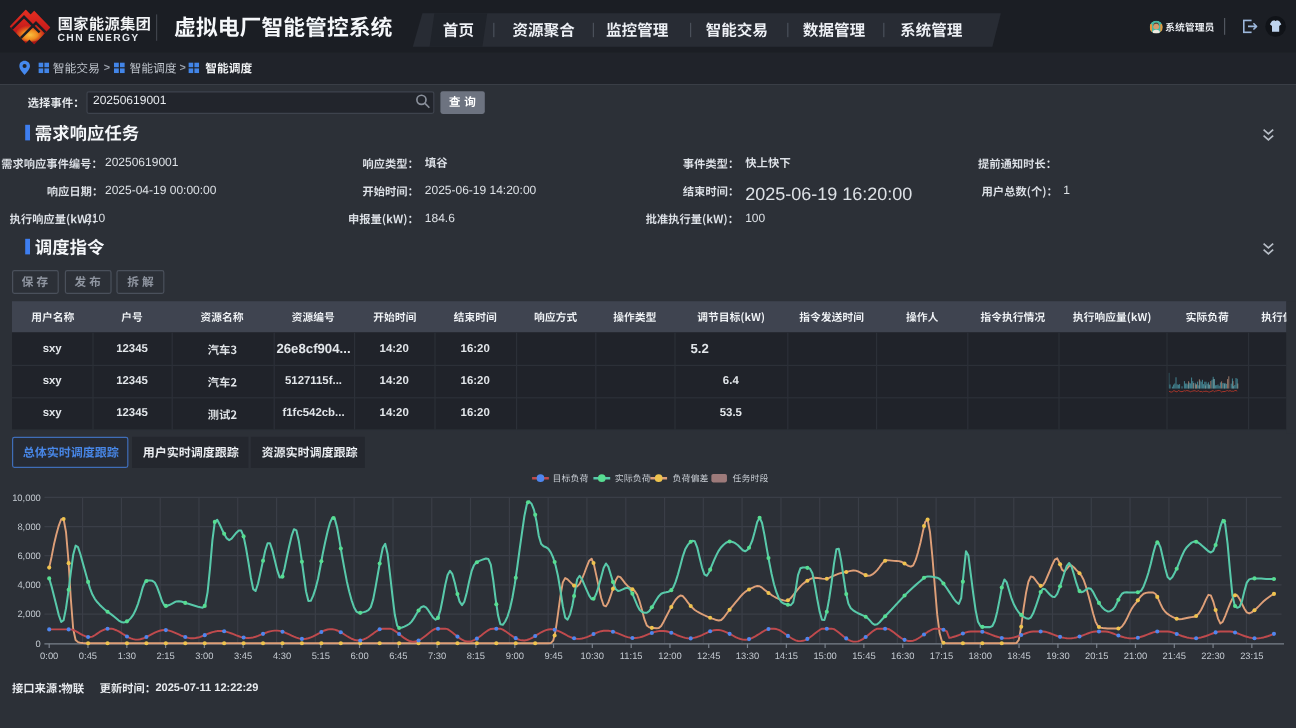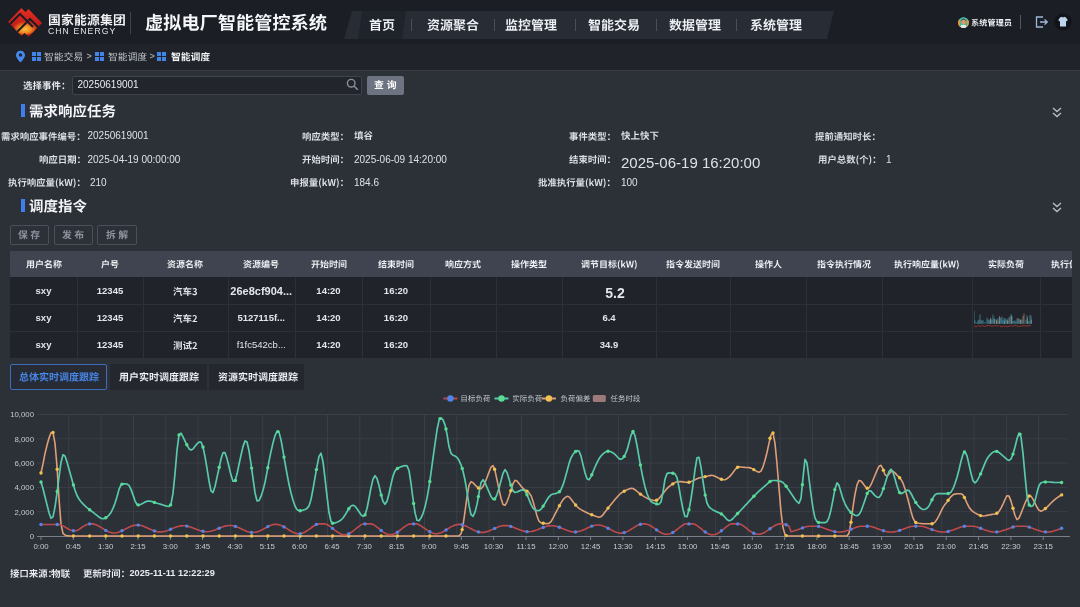--- a/index.html
+++ b/index.html
@@ -31,21 +31,21 @@
     <svg style="position:absolute;left:48.0px;top:10.7px;overflow:visible" width="78" height="17">
       <g fill="#f2f4f6" transform="translate(0,13.57) scale(0.012800,-0.012800)">
         <use href="#gb0" x="0.0"></use>
         <use href="#gb1" x="1015.6"></use>
         <use href="#gb2" x="2031.2"></use>
         <use href="#gb3" x="3046.9"></use>
         <use href="#gb4" x="4062.5"></use>
         <use href="#gb5" x="5078.1"></use>
       </g>
     </svg>
-    <div style="position:absolute;left:48px;top:25.7px;font-size:8.6px;font-weight:normal;letter-spacing:1.1px;color:#e3e7ec">CHN ENERGY</div>
+    <div style="position:absolute;left:48px;top:25.7px;font-size:8.6px;font-weight:bold;letter-spacing:1.1px;color:#e3e7ec">CHN ENERGY</div>
     <div style="position:absolute;left:130px;top:12px;width:1px;height:22px;background:#3f434b"></div>
     <svg style="position:absolute;left:145.0px;top:9.5px;overflow:visible" width="182" height="25">
       <g fill="#f5f7fa" transform="translate(0,19.29) scale(0.018200,-0.018200)">
         <use href="#gb6" x="0.0"></use>
         <use href="#gb7" x="1000.0"></use>
         <use href="#gb8" x="2000.0"></use>
         <use href="#gb9" x="3000.0"></use>
         <use href="#gb10" x="4000.0"></use>
         <use href="#gb2" x="5000.0"></use>
         <use href="#gb11" x="6000.0"></use>
@@ -338,22 +338,22 @@
         <use href="#gb73" x="4000.0"></use>
         <use href="#gb68" x="5000.0"></use>
         <use href="#gb74" x="5378.0"></use>
         <use href="#gb75" x="5982.0"></use>
         <use href="#gb70" x="6897.0"></use>
         <use href="#gb39" x="7275.0"></use>
       </g>
     </svg>
     <div style="position:absolute;left:87.5px;top:131px;font-size:10px;line-height:1;color:#dde1e6">20250619001</div>
     <div style="position:absolute;left:87.5px;top:154.5px;font-size:10px;line-height:1;color:#dde1e6">2025-04-19 00:00:00</div>
-    <div style="position:absolute;left:90px;top:177.5px;font-size:10px;line-height:1;color:#dde1e6">210</div>
-    <div style="position:absolute;left:354px;top:154.5px;font-size:10px;line-height:1;color:#dde1e6">2025-06-09 14:20:00</div>
+    <div style="position:absolute;left:71px;top:177.5px;font-size:10px;line-height:1;color:#dde1e6">210</div>
+    <div style="position:absolute;left:354px;top:154.5px;font-size:10px;line-height:1;color:#dde1e6">2025-06-19 14:20:00</div>
     <div style="position:absolute;left:354px;top:177.5px;font-size:10px;line-height:1;color:#dde1e6">184.6</div>
     <div style="position:absolute;left:621px;top:154.5px;font-size:15px;line-height:1;color:#dde1e6">2025-06-19 16:20:00</div>
     <div style="position:absolute;left:621px;top:177.5px;font-size:10px;line-height:1;color:#dde1e6">100</div>
     <div style="position:absolute;left:886px;top:154.5px;font-size:10px;line-height:1;color:#dde1e6">1</div>
     <svg style="position:absolute;left:354.0px;top:129.4px;overflow:visible" width="19" height="13">
       <g fill="#dde1e7" transform="translate(0,10.07) scale(0.009500,-0.009500)">
         <use href="#gb80" x="0.0"></use>
         <use href="#gb81" x="1000.0"></use>
       </g>
     </svg>
@@ -555,21 +555,21 @@
     <svg style="position:absolute;left:172.9px;top:284.5px;overflow:visible" width="25" height="13">
       <g fill="#e2e6ea" transform="translate(0,10.07) scale(0.009500,-0.009500)">
         <use href="#gb112" x="0.0"></use>
         <use href="#gb113" x="1000.0"></use>
         <use href="#gb114" x="2000.0"></use>
       </g>
     </svg>
     <div style="position:absolute;left:227.5px;top:286.2px;width:67.5px;text-align:center;font-size:11px;line-height:1;font-weight:bold;color:#e2e6ea">26e8cf904...</div>
     <div style="position:absolute;left:295px;top:286.2px;width:67px;text-align:center;font-size:9.5px;line-height:1;font-weight:bold;color:#e2e6ea">14:20</div>
     <div style="position:absolute;left:362px;top:286.2px;width:68px;text-align:center;font-size:9.5px;line-height:1;font-weight:bold;color:#e2e6ea">16:20</div>
-    <div style="position:absolute;left:568px;top:286.2px;width:94px;text-align:center;font-size:14px;line-height:1;font-weight:bold;color:#e2e6ea">5.2</div>
+    <div style="position:absolute;left:536px;top:286.2px;width:94px;text-align:center;font-size:11px;line-height:1;font-weight:bold;color:#e2e6ea">5.2</div>
     <div style="position:absolute;left:10px;top:313.2px;width:67px;text-align:center;font-size:9.5px;line-height:1;font-weight:bold;color:#e2e6ea">sxy</div>
     <div style="position:absolute;left:77px;top:313.2px;width:66px;text-align:center;font-size:9.5px;line-height:1;font-weight:bold;color:#e2e6ea">12345</div>
     <svg style="position:absolute;left:172.9px;top:311.5px;overflow:visible" width="25" height="13">
       <g fill="#e2e6ea" transform="translate(0,10.07) scale(0.009500,-0.009500)">
         <use href="#gb112" x="0.0"></use>
         <use href="#gb113" x="1000.0"></use>
         <use href="#gb115" x="2000.0"></use>
       </g>
     </svg>
     <div style="position:absolute;left:227.5px;top:313.2px;width:67.5px;text-align:center;font-size:9.5px;line-height:1;font-weight:bold;color:#e2e6ea">5127115f...</div>
@@ -578,24 +578,24 @@
     <div style="position:absolute;left:562px;top:313.2px;width:94px;text-align:center;font-size:9.5px;line-height:1;font-weight:bold;color:#e2e6ea">6.4</div>
     <div style="position:absolute;left:10px;top:340.2px;width:67px;text-align:center;font-size:9.5px;line-height:1;font-weight:bold;color:#e2e6ea">sxy</div>
     <div style="position:absolute;left:77px;top:340.2px;width:66px;text-align:center;font-size:9.5px;line-height:1;font-weight:bold;color:#e2e6ea">12345</div>
     <svg style="position:absolute;left:172.9px;top:338.5px;overflow:visible" width="25" height="13">
       <g fill="#e2e6ea" transform="translate(0,10.07) scale(0.009500,-0.009500)">
         <use href="#gb116" x="0.0"></use>
         <use href="#gb117" x="1000.0"></use>
         <use href="#gb115" x="2000.0"></use>
       </g>
     </svg>
-    <div style="position:absolute;left:227.5px;top:340.2px;width:67.5px;text-align:center;font-size:9.5px;line-height:1;font-weight:normal;color:#e2e6ea">f1fc542cb...</div>
+    <div style="position:absolute;left:227.5px;top:340.2px;width:67.5px;text-align:center;font-size:9.5px;line-height:1;font-weight:bold;color:#e2e6ea">f1fc542cb...</div>
     <div style="position:absolute;left:295px;top:340.2px;width:67px;text-align:center;font-size:9.5px;line-height:1;font-weight:bold;color:#e2e6ea">14:20</div>
     <div style="position:absolute;left:362px;top:340.2px;width:68px;text-align:center;font-size:9.5px;line-height:1;font-weight:bold;color:#e2e6ea">16:20</div>
-    <div style="position:absolute;left:562px;top:340.2px;width:94px;text-align:center;font-size:9.5px;line-height:1;font-weight:bold;color:#e2e6ea">34.9</div>
+    <div style="position:absolute;left:562px;top:340.2px;width:94px;text-align:center;font-size:9.5px;line-height:1;font-weight:bold;color:#e2e6ea">53.5</div>
     <svg class="abs" style="left:974px;top:308px" width="60" height="20" viewBox="0 0 60 20">
       <path d="M16.5 15.8 L16.5 9.7 M20.5 15.8 L20.5 11.2 M22.5 15.8 L22.5 12.3 M23 15.8 L23 12.3 M25.5 15.8 L25.5 8.1 M30.5 15.8 L30.5 13.2 M33.5 15.8 L33.5 12.4 M35 15.8 L35 9.5 M37.5 15.8 L37.5 7.8 M44 15.8 L44 9.8 M46.5 15.8 L46.5 11.9 M49 15.8 L49 7.9 M50 15.8 L50 5.6 M53.5 15.8 L53.5 9.6 M57.5 15.8 L57.5 11.6" stroke="#d8a288" stroke-width="0.55" fill="none"></path>
       <path d="M0 15.8 L0 2.7 M1 15.8 L1 12.4 M3 15.8 L3 14.2 M4 15.8 L4 12.5 M5 15.8 L5 11.6 M6 15.8 L6 6.4 M7 15.8 L7 12.3 M8 15.8 L8 12.6 M9 15.8 L9 12.1 M11 15.8 L11 13.9 M13 15.8 L13 9.6 M14 15.8 L14 11.6 M15 15.8 L15 11.6 M16 15.8 L16 12.4 M17 15.8 L17 10.9 M18 15.8 L18 11.5 M19 15.8 L19 6.6 M20 15.8 L20 9.6 M22 15.8 L22 11.0 M24 15.8 L24 10.0 M25 15.8 L25 13.1 M26 15.8 L26 9.2 M27 15.8 L27 10.1 M28 15.8 L28 8.5 M29 15.8 L29 12.1 M30 15.8 L30 10.1 M31 15.8 L31 10.1 M32 15.8 L32 11.8 M33 15.8 L33 10.6 M34 15.8 L34 12.7 M36 15.8 L36 8.5 M37 15.8 L37 6.0 M38 15.8 L38 7.9 M39 15.8 L39 13.1 M40 15.8 L40 12.9 M41 15.8 L41 12.4 M42 15.8 L42 13.5 M43 15.8 L43 10.7 M45 15.8 L45 11.3 M46 15.8 L46 11.1 M47 15.8 L47 11.4 M48 15.8 L48 11.9 M52 15.8 L52 11.7 M53 15.8 L53 7.4 M54 15.8 L54 13.8 M55 15.8 L55 12.8 M56 15.8 L56 7.0 M57 15.8 L57 7.6" stroke="#55b9c9" stroke-width="0.55" fill="none"></path>
       <path d="M0 17.8 L1 18.5 L2 18.7 L3 18.7 L4 17.5 L5 17.8 L6 18.4 L7 18.5 L8 17.4 L9 17.9 L10 18.3 L11 18.4 L12 18.0 L13 17.6 L14 17.9 L15 17.4 L16 17.7 L17 17.9 L18 18.5 L19 18.1 L20 17.9 L21 17.6 L22 17.7 L23 18.2 L24 17.9 L25 17.5 L26 18.5 L27 18.1 L28 18.7 L29 18.1 L30 18.2 L31 17.9 L32 18.2 L33 18.6 L34 18.7 L35 18.2 L36 17.9 L37 17.4 L38 18.5 L39 17.8 L40 17.8 L41 17.4 L42 17.3 L43 17.8 L44 18.7 L45 18.3 L46 18.3 L47 18.2 L48 17.7 L49 17.5 L50 18.1 L51 17.4 L52 18.1 L53 18.0 L54 18.1 L55 17.5 L56 17.4 L57 18.0" stroke="#c0392b" stroke-width="0.7" fill="none"></path>
     </svg>
     <div style="position:absolute;left:1072px;top:251px;width:8px;height:110px;background:#2c3037"></div>
     <div style="position:absolute;left:110px;top:364px;width:97px;height:26px;background:#24272e"></div>
     <div style="position:absolute;left:209px;top:364px;width:95px;height:26px;background:#24272e"></div>
     <div style="position:absolute;left:10px;top:364px;width:97px;height:26px;background:#262b35;border:1px solid #3f6db8;border-radius:2px"></div>
     <svg style="position:absolute;left:18.5px;top:370.4px;overflow:visible" width="80" height="14">
@@ -993,21 +993,21 @@
     </svg>
     <svg style="position:absolute;left:83.0px;top:567.0px;overflow:visible" width="47" height="13">
       <g fill="#e9ecf0" transform="translate(0,9.96) scale(0.009400,-0.009400)">
         <use href="#gb138" x="0.0"></use>
         <use href="#gb139" x="1000.0"></use>
         <use href="#gb56" x="2000.0"></use>
         <use href="#gb62" x="3000.0"></use>
         <use href="#gb39" x="4000.0"></use>
       </g>
     </svg>
-    <div style="position:absolute;left:129.5px;top:569.2px;font-size:9.2px;line-height:1;font-weight:bold;color:#e9ecf0">2025-11-11 12:22:29</div>
+    <div style="position:absolute;left:129.5px;top:569.2px;font-size:9.2px;line-height:1;font-weight:bold;color:#e9ecf0">2025-07-11 12:22:29</div>
     <svg width="0" height="0" style="position:absolute">
       <defs>
         <path id="gb0" d="M238 227V129H759V227H688L740 256C724 281 692 318 665 346H720V447H550V542H742V646H248V542H439V447H275V346H439V227ZM582 314C605 288 633 254 650 227H550V346H644ZM76 810V-88H198V-39H793V-88H921V810ZM198 72V700H793V72Z"></path>
         <path id="gb1" d="M408 824C416 808 425 789 432 770H69V542H186V661H813V542H936V770H579C568 799 551 833 535 860ZM775 489C726 440 653 383 585 336C563 380 534 422 496 458C518 473 539 489 557 505H780V606H217V505H391C300 455 181 417 67 394C87 372 117 323 129 300C222 325 320 360 407 405C417 395 426 384 435 373C347 314 184 251 59 225C81 200 105 159 119 133C233 168 381 233 481 296C487 284 492 271 496 258C396 174 203 88 45 52C68 26 94 -17 107 -47C240 -6 398 67 513 146C513 99 501 61 484 45C470 24 453 21 430 21C406 21 375 22 338 26C360 -7 370 -55 371 -88C401 -89 430 -90 453 -89C505 -88 537 -78 572 -42C624 2 647 117 619 237L650 256C700 119 780 12 900 -46C917 -16 952 30 979 52C864 98 784 199 744 316C789 346 834 379 874 410Z"></path>
         <path id="gb2" d="M350 390V337H201V390ZM90 488V-88H201V101H350V34C350 22 347 19 334 19C321 18 282 17 246 19C261 -9 279 -56 285 -87C345 -87 391 -86 425 -67C459 -50 469 -20 469 32V488ZM201 248H350V190H201ZM848 787C800 759 733 728 665 702V846H547V544C547 434 575 400 692 400C716 400 805 400 830 400C922 400 954 436 967 565C934 572 886 590 862 609C858 520 851 505 819 505C798 505 725 505 709 505C671 505 665 510 665 545V605C753 630 847 663 924 700ZM855 337C807 305 738 271 667 243V378H548V62C548 -48 578 -83 695 -83C719 -83 811 -83 836 -83C932 -83 964 -43 977 98C944 106 896 124 871 143C866 40 860 22 825 22C804 22 729 22 712 22C674 22 667 27 667 63V143C758 171 857 207 934 249ZM87 536C113 546 153 553 394 574C401 556 407 539 411 524L520 567C503 630 453 720 406 788L304 750C321 724 338 694 353 664L206 654C245 703 285 762 314 819L186 852C158 779 111 707 95 688C79 667 63 652 47 648C61 617 81 561 87 536Z"></path>
         <path id="gb3" d="M588 383H819V327H588ZM588 518H819V464H588ZM499 202C474 139 434 69 395 22C422 8 467 -18 489 -36C527 16 574 100 605 171ZM783 173C815 109 855 25 873 -27L984 21C963 70 920 153 887 213ZM75 756C127 724 203 678 239 649L312 744C273 771 195 814 145 842ZM28 486C80 456 155 411 191 383L263 480C223 506 147 546 96 572ZM40 -12 150 -77C194 22 241 138 279 246L181 311C138 194 81 66 40 -12ZM482 604V241H641V27C641 16 637 13 625 13C614 13 573 13 538 14C551 -15 564 -58 568 -89C631 -90 677 -88 712 -72C747 -56 755 -27 755 24V241H930V604H738L777 670L664 690H959V797H330V520C330 358 321 129 208 -26C237 -39 288 -71 309 -90C429 77 447 342 447 520V690H641C636 664 626 633 616 604Z"></path>
         <path id="gb4" d="M438 279V227H48V132H335C243 81 124 39 15 16C40 -9 74 -54 92 -83C209 -50 338 11 438 83V-88H557V87C656 15 784 -45 901 -78C917 -50 951 -5 976 18C871 41 756 83 667 132H952V227H557V279ZM481 541V501H278V541ZM465 825C475 803 486 777 495 753H334C351 778 366 803 381 828L259 852C213 765 132 661 21 582C48 566 86 528 105 503C124 518 142 533 159 549V262H278V288H926V380H596V422H858V501H596V541H857V619H596V661H902V753H619C608 785 590 824 572 855ZM481 619H278V661H481ZM481 422V380H278V422Z"></path>
         <path id="gb5" d="M72 811V-90H195V-55H798V-90H927V811ZM195 53V701H798V53ZM525 671V563H238V457H479C403 365 302 289 213 242C238 221 272 183 287 161C365 202 451 264 525 338V203C525 192 521 189 509 189C496 188 456 188 419 189C434 160 452 114 457 82C519 82 564 85 598 102C632 120 641 149 641 202V457H762V563H641V671Z"></path>
         <path id="gb6" d="M229 221C257 166 285 92 293 46L396 84C386 131 356 201 326 254ZM782 260C764 206 730 133 700 84L784 52C819 95 862 162 902 224ZM119 650V419C119 288 113 102 32 -28C61 -39 114 -70 136 -89C223 51 237 270 237 419V553H431V503L264 490L270 410L431 423C433 335 469 311 601 311C630 311 772 311 802 311C896 311 928 333 941 420C911 425 867 438 844 452C839 405 830 397 791 397C756 397 637 397 611 397C554 397 544 401 544 430V432L758 449L753 528L544 512V553H801C796 530 789 509 783 492L890 458C912 503 935 571 950 632L857 655L837 650H552V692H871V787H552V850H431V650ZM583 292V27H515V292H404V27H193V-74H938V27H696V292Z"></path>
         <path id="gb7" d="M513 716C561 619 611 492 627 414L734 461C715 539 661 662 611 756ZM142 849V660H37V550H142V371L21 342L47 227L142 254V41C142 28 138 24 126 24C114 23 79 23 42 24C57 -7 70 -56 73 -86C138 -86 181 -82 211 -63C241 -44 251 -14 251 40V286L344 314L328 422L251 400V550H332V660H251V849ZM790 824C783 439 745 154 544 0C572 -19 625 -66 642 -87C716 -22 770 58 809 154C840 74 866 -7 878 -65L991 -13C971 76 915 212 860 321C891 464 904 631 909 822ZM401 -21V-18L402 -21C423 9 459 42 684 209C671 232 650 274 639 305L508 212V806H391V173C391 119 363 83 341 65C360 48 391 4 401 -21Z"></path>

